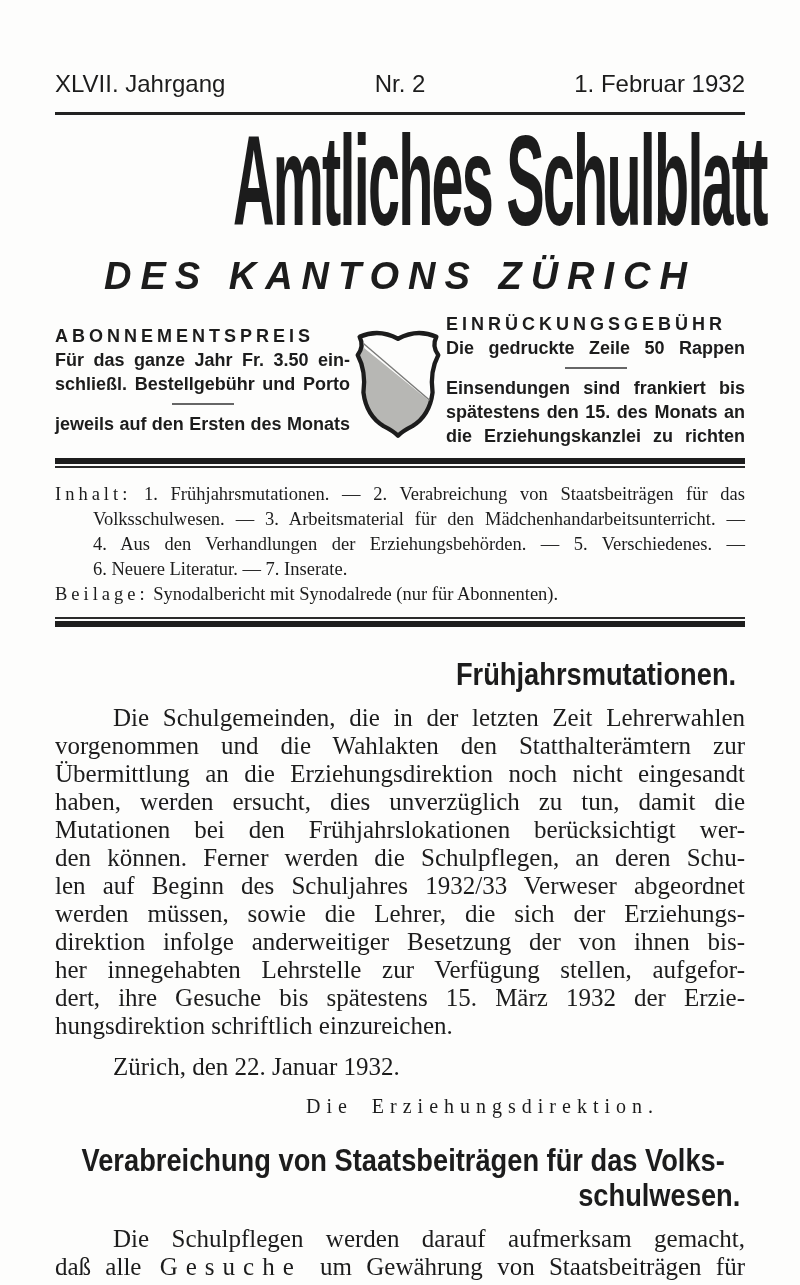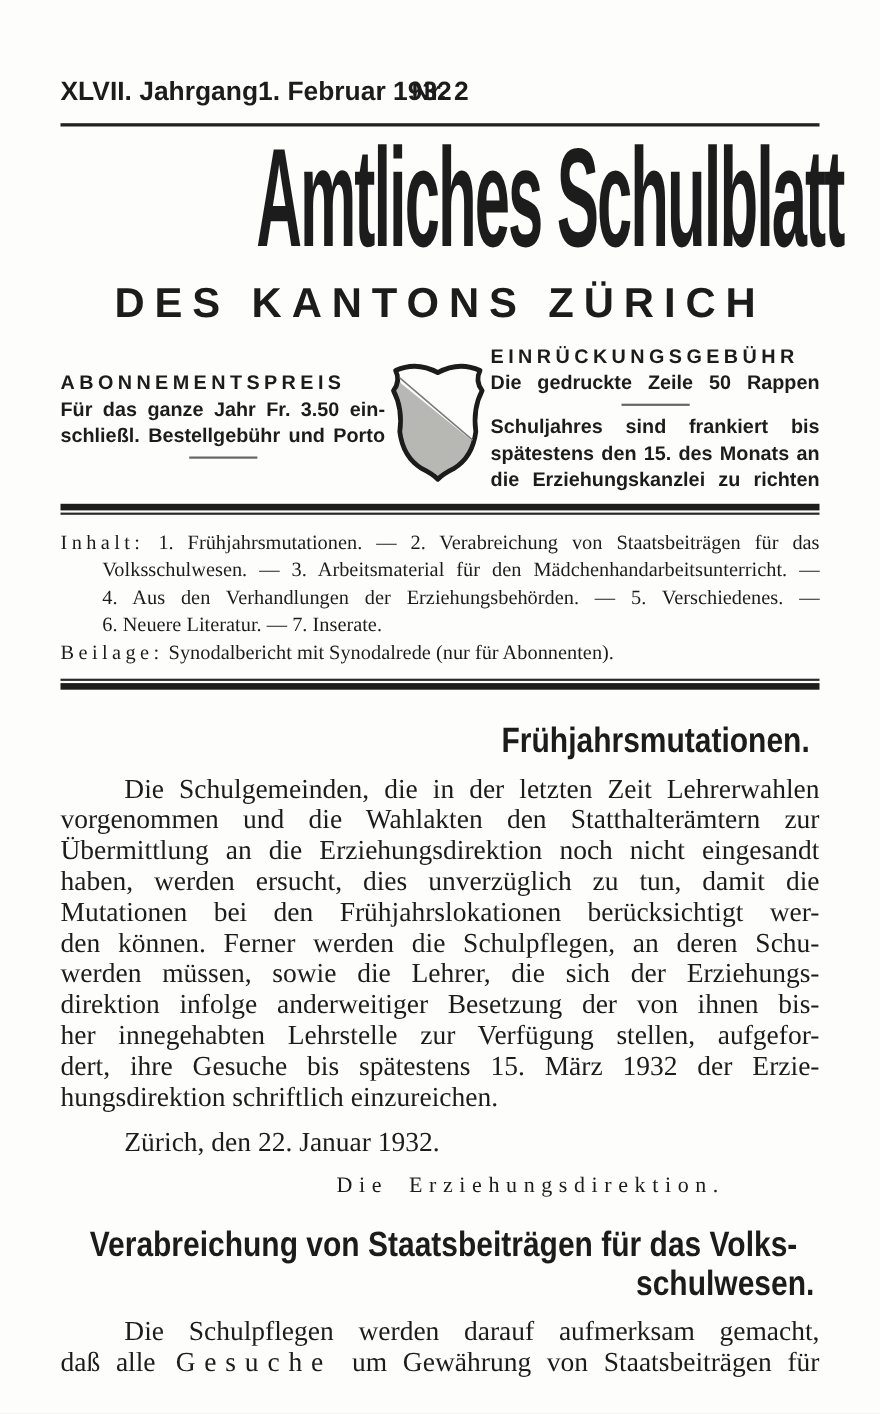--- a/index.html
+++ b/index.html
@@ -9,44 +9,44 @@
     margin:0 auto;
     background:#fdfdfc;
     color:#1c1c1c;
     overflow:hidden;
     font-family:"Liberation Serif", serif;
     box-sizing:border-box;
     padding:70px 55px 0 55px;
   }
   
   .hdr-row {
-    display:flex; justify-content:flex-start; align-items:baseline;
+    display:flex; justify-content:space-between; align-items:baseline;
     font-family:"Liberation Sans", sans-serif;
-    font-weight:bold; font-size:24px;
+    font-weight:normal; font-size:24px;
     font-stretch:condensed;
   }
   .hdr-mid { position:absolute; left:0; right:0; text-align:center; }
   .hdr-row { position:relative; }
   .rule-thin3 { height:3px; background:#222; margin-top:14px; }
 
   
   .masthead {
     margin:6px 0 0 0; height:132px; text-align:center;
     font-family:"Liberation Sans", sans-serif; font-weight:bold;
     white-space:nowrap; overflow:visible;
   }
   .mh-scale {
     display:inline-block; font-size:96px; line-height:96px;
     letter-spacing:-3px;
     transform:scale(0.60,1.33); transform-origin:50% 12%;
   }
   .subtitle {
     text-align:center; font-family:"Liberation Sans", sans-serif;
     font-weight:bold; font-size:38px; letter-spacing:9px;
-    margin-top:2px; white-space:nowrap;
+    margin-top:2px; white-space:nowrap;font-style:italic;
   }
 
   
   .info-row { display:flex; margin-top:14px; align-items:center; }
   .info-col {
     font-family:"Liberation Sans", sans-serif; font-weight:bold;
     font-size:18px; line-height:24px; font-stretch:condensed;
   }
   .info-left  { width:296px; }
   .info-right { width:300px; }
@@ -104,33 +104,34 @@
 
   <h1 class="masthead"><span class="mh-scale">Amtliches Schulblatt</span></h1>
   <div class="subtitle">DES KANTONS ZÜRICH</div>
 
   <div class="info-row">
     <div class="info-col info-left">
       <div class="info-head">ABONNEMENTSPREIS</div>
       <div class="jline">Für das ganze Jahr Fr. 3.50 ein-</div>
       <div class="jline">schließl. Bestellgebühr und Porto</div>
       <div class="mini-rule"></div>
+      <div class="jline">jeweils auf den Ersten des Monats</div>
     </div>
     <div class="info-mid">
       <svg class="shield-svg" viewBox="0 0 100 120" aria-hidden="true">
         <polygon points="13,20 15,26 84,82 80,95 66,107 50,116 38,107 20,94 15,72 16,50 9,34 12,24" fill="#b7b7b4"></polygon>
         <path d="M 10,14 Q 30,5 50,16 Q 70,5 90,14 Q 85,24 92,33 Q 83,50 86,72 Q 83,96 65,107 Q 55,112 50,117 Q 45,112 35,107 Q 17,96 14,72 Q 17,50 8,33 Q 15,24 10,14 Z" fill="none" stroke="#1c1c1c" stroke-width="4.5" stroke-linejoin="round"></path>
         <line x1="14" y1="21" x2="83" y2="80" stroke="#7a7a78" stroke-width="1.5"></line>
       </svg>
     </div>
     <div class="info-col info-right">
       <div class="info-head">EINRÜCKUNGSGEBÜHR</div>
       <div class="jline">Die gedruckte Zeile 50 Rappen</div>
       <div class="mini-rule"></div>
-      <div class="jline">Schuljahres sind frankiert bis</div>
+      <div class="jline">Einsendungen sind frankiert bis</div>
       <div class="jline">spätestens den 15. des Monats an</div>
       <div class="jline">die Erziehungskanzlei zu richten</div>
     </div>
   </div>
 
   <div class="oxford">
     <div class="ox-thick"></div>
     <div class="ox-thin"></div>
   </div>
 
@@ -148,20 +149,21 @@
   </div>
 
   <h2 class="art-title"><span class="cond">Frühjahrsmutationen.</span></h2>
   <div class="body-block">
     <div class="bl first">Die Schulgemeinden, die in der letzten Zeit Lehrerwahlen</div>
     <div class="bl">vorgenommen und die Wahlakten den Statthalterämtern zur</div>
     <div class="bl">Übermittlung an die Erziehungsdirektion noch nicht eingesandt</div>
     <div class="bl">haben, werden ersucht, dies unverzüglich zu tun, damit die</div>
     <div class="bl">Mutationen bei den Frühjahrslokationen berücksichtigt wer-</div>
     <div class="bl">den können. Ferner werden die Schulpflegen, an deren Schu-</div>
+    <div class="bl">len auf Beginn des Schuljahres 1932/33 Verweser abgeordnet</div>
     <div class="bl">werden müssen, sowie die Lehrer, die sich der Erziehungs-</div>
     <div class="bl">direktion infolge anderweitiger Besetzung der von ihnen bis-</div>
     <div class="bl">her innegehabten Lehrstelle zur Verfügung stellen, aufgefor-</div>
     <div class="bl">dert, ihre Gesuche bis spätestens 15. März 1932 der Erzie-</div>
     <div class="bl last">hungsdirektion schriftlich einzureichen.</div>
   </div>
   <div class="dateline">Zürich, den 22. Januar 1932.</div>
   <div class="signature">Die Erziehungsdirektion.</div>
 
   <h2 class="art-title art2-title">

